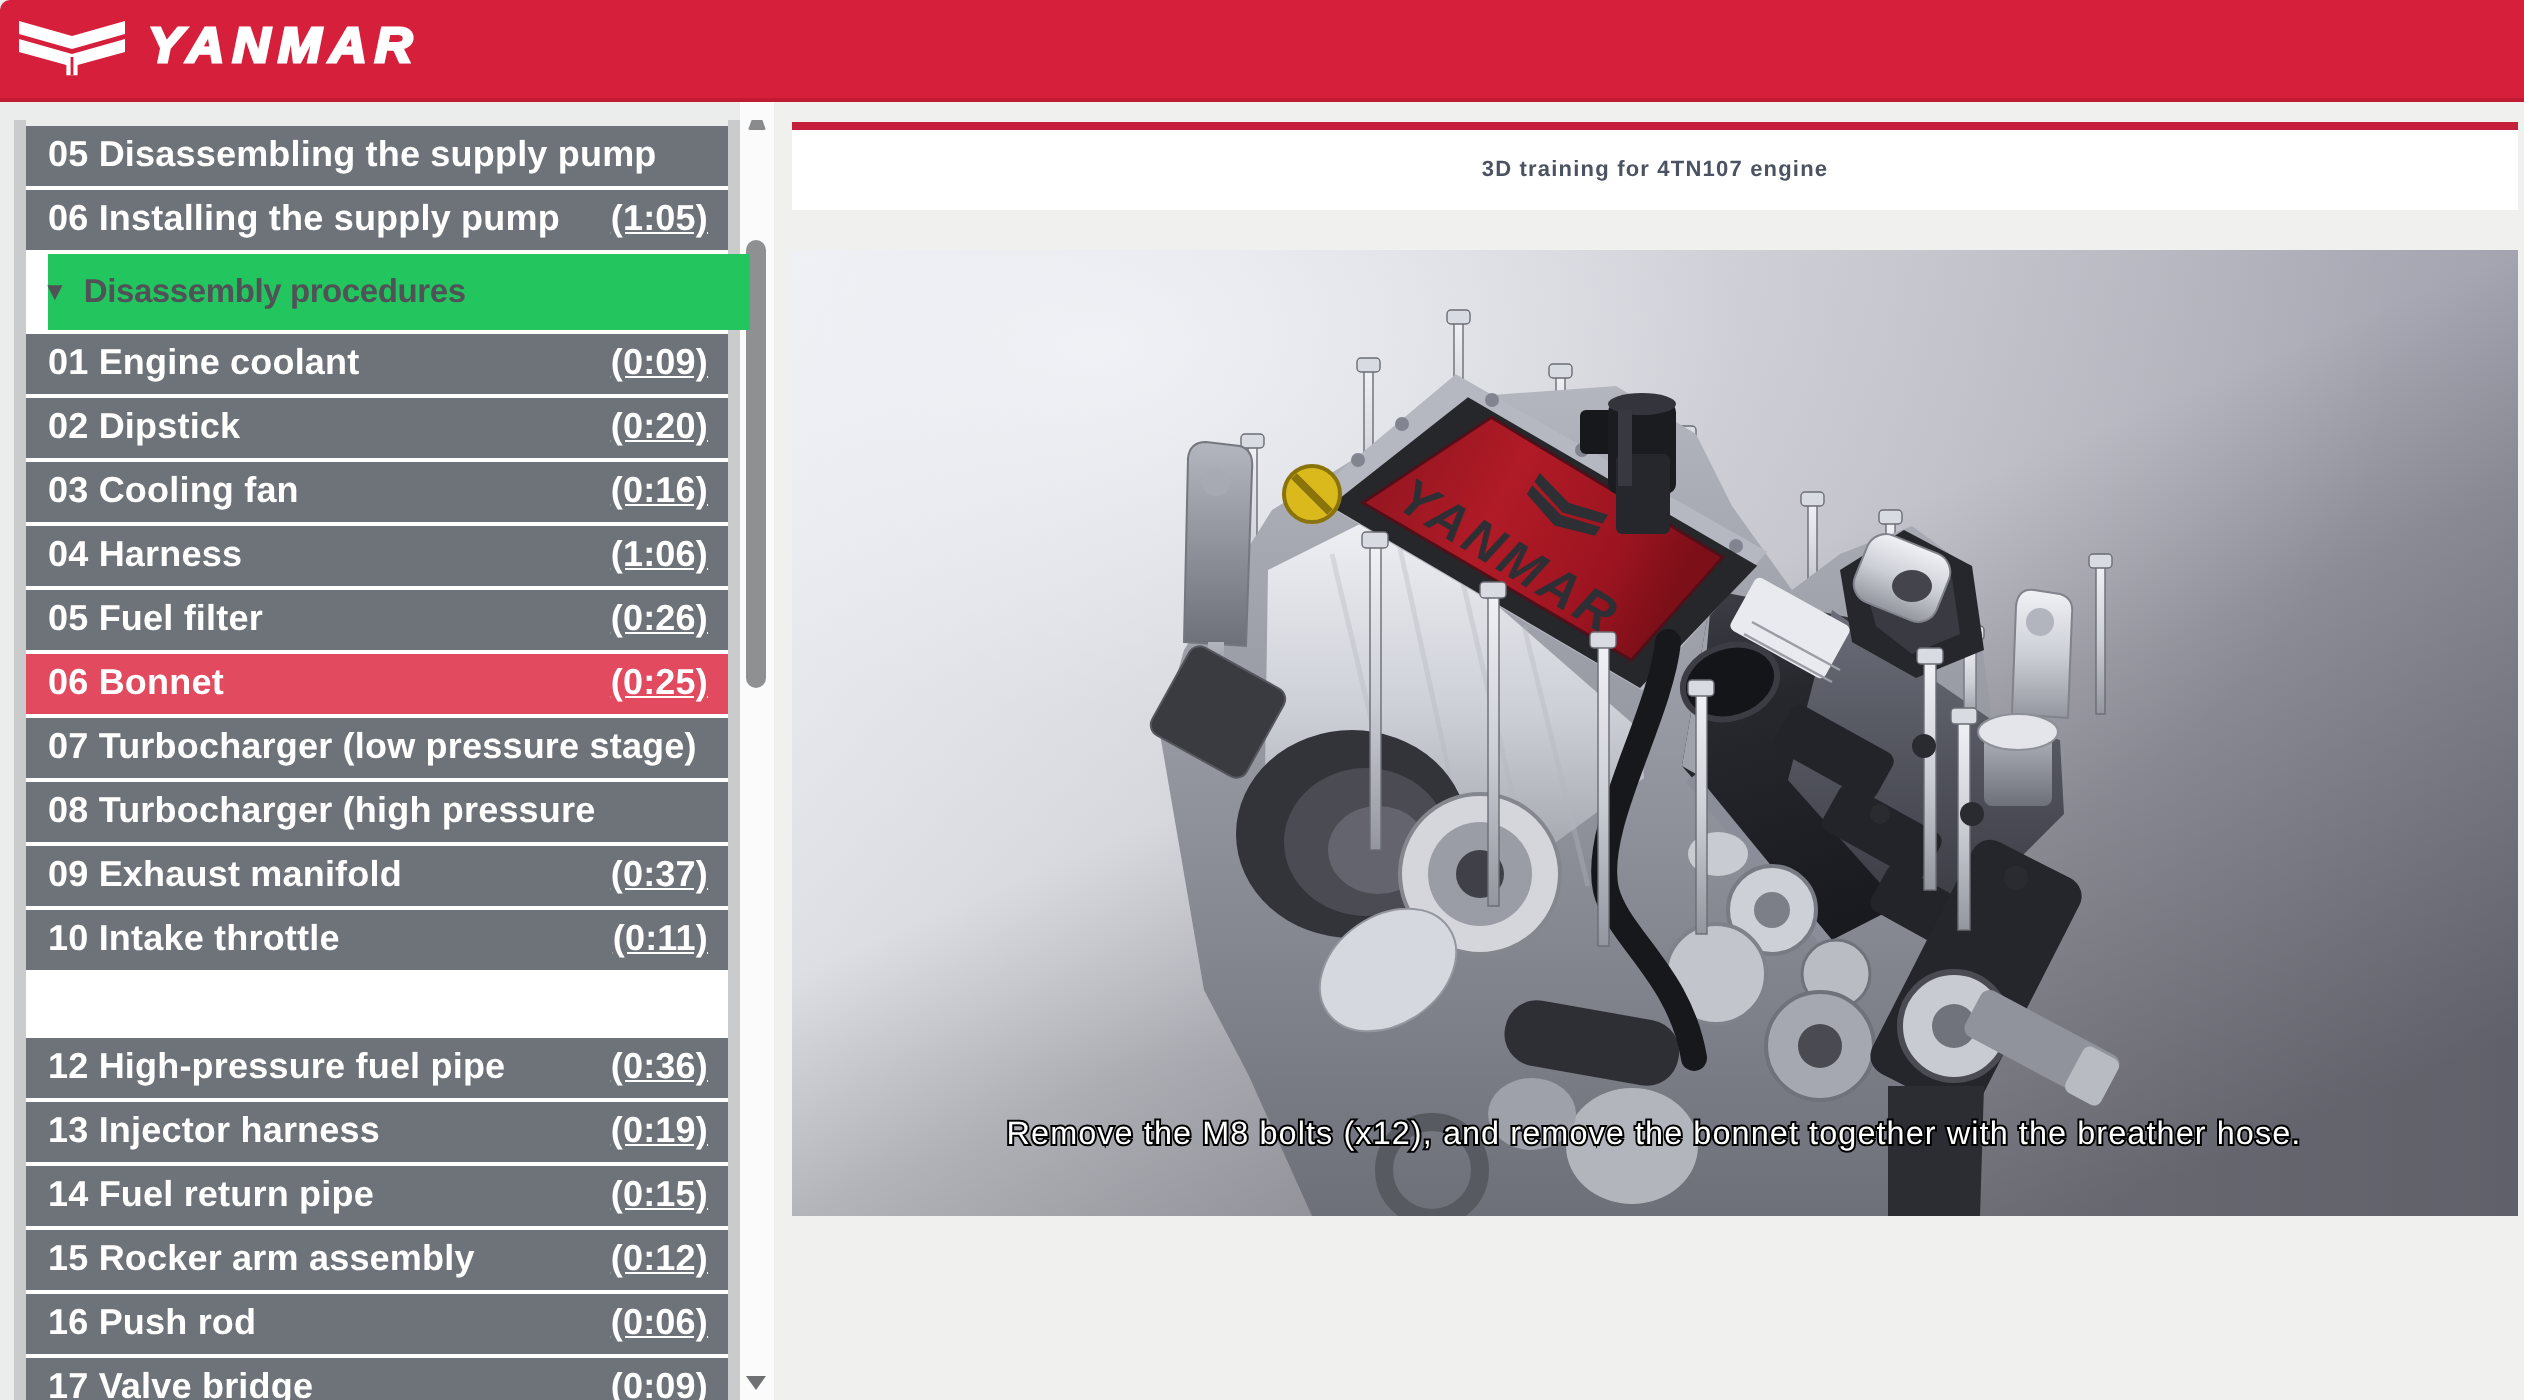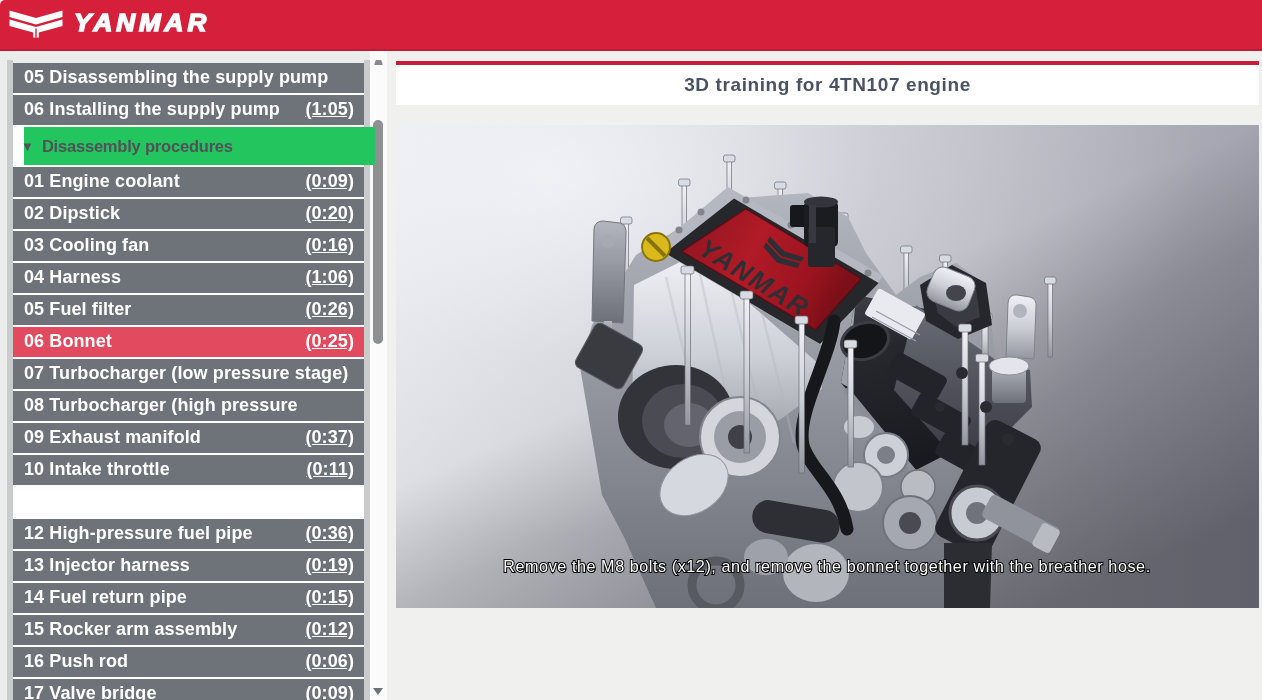--- a/index.html
+++ b/index.html
@@ -18,21 +18,21 @@
   #uparr  { position:absolute; left:374px; top:60px; width:9px; height:5px; background:#8a8b8d; border-radius:2px 2px 1px 1px; clip-path:polygon(20% 0,80% 0,100% 100%,0 100%); }
   #dnarr  { position:absolute; left:373px; top:688px; width:0; height:0; border-left:5.5px solid transparent; border-right:5.5px solid transparent; border-top:7px solid #6f7073; }
   .row { position:absolute; left:13px; width:351px; height:30px; background:#6e737a; color:#fff; font-size:18px; font-weight:bold; line-height:29px; padding:0 10px 0 11px; letter-spacing:0.1px; }
   .row .t { float:right;text-decoration:underline; }
   .row.act { background:#e24a5f; }
   #sect { position:absolute; left:24px; top:127px; width:351px; height:38px; background:#22c55e; color:#515257; font-size:16.5px; letter-spacing:-0.2px; font-weight:bold; line-height:38px; padding-left:0; }
   #sect .tri { display:inline-block; font-size:13px; vertical-align:1px; margin-left:-3px; margin-right:8px; letter-spacing:0; }
   
   #rbg { position:absolute; left:387px; top:51px; width:875px; height:649px; background:#f0f0ef; }
   #redline { position:absolute; left:396px; top:61px; width:863px; height:3.5px; background:#c41e39; }
-  #titlebar { position:absolute; left:396px; top:65px; width:863px; height:40px; background:#fff; color:#4b5362; font-size:19px; font-weight:bold; letter-spacing:0.6px; text-align:center; line-height:40px; }
+  #titlebar { position:absolute; left:396px; top:65px; width:863px; height:40px; background:#fff; color:#4b5362; font-size:11px; font-weight:bold; letter-spacing:0.6px; text-align:center; line-height:40px; }
   #video { position:absolute; left:396px; top:125px; width:863px; height:483px; }
 </style>
 </head>
 <body>
 <div id="page">
   <div id="hdr">
     <svg id="logo" width="56" height="30" viewBox="0 0 56 30">
       <polygon points="0.5,1.5 27,9 53.5,1.5 53.5,8 27,15.5 0.5,8" fill="#fff"></polygon>
       <polygon points="0.5,10.5 27,18 53.5,10.5 53.5,17 29.8,23.5 29.8,28.6 24.2,28.6 24.2,23.5 0.5,17" fill="#fff"></polygon>
       <rect x="26.3" y="19.5" width="1.4" height="9.1" fill="#d6203b"></rect>

